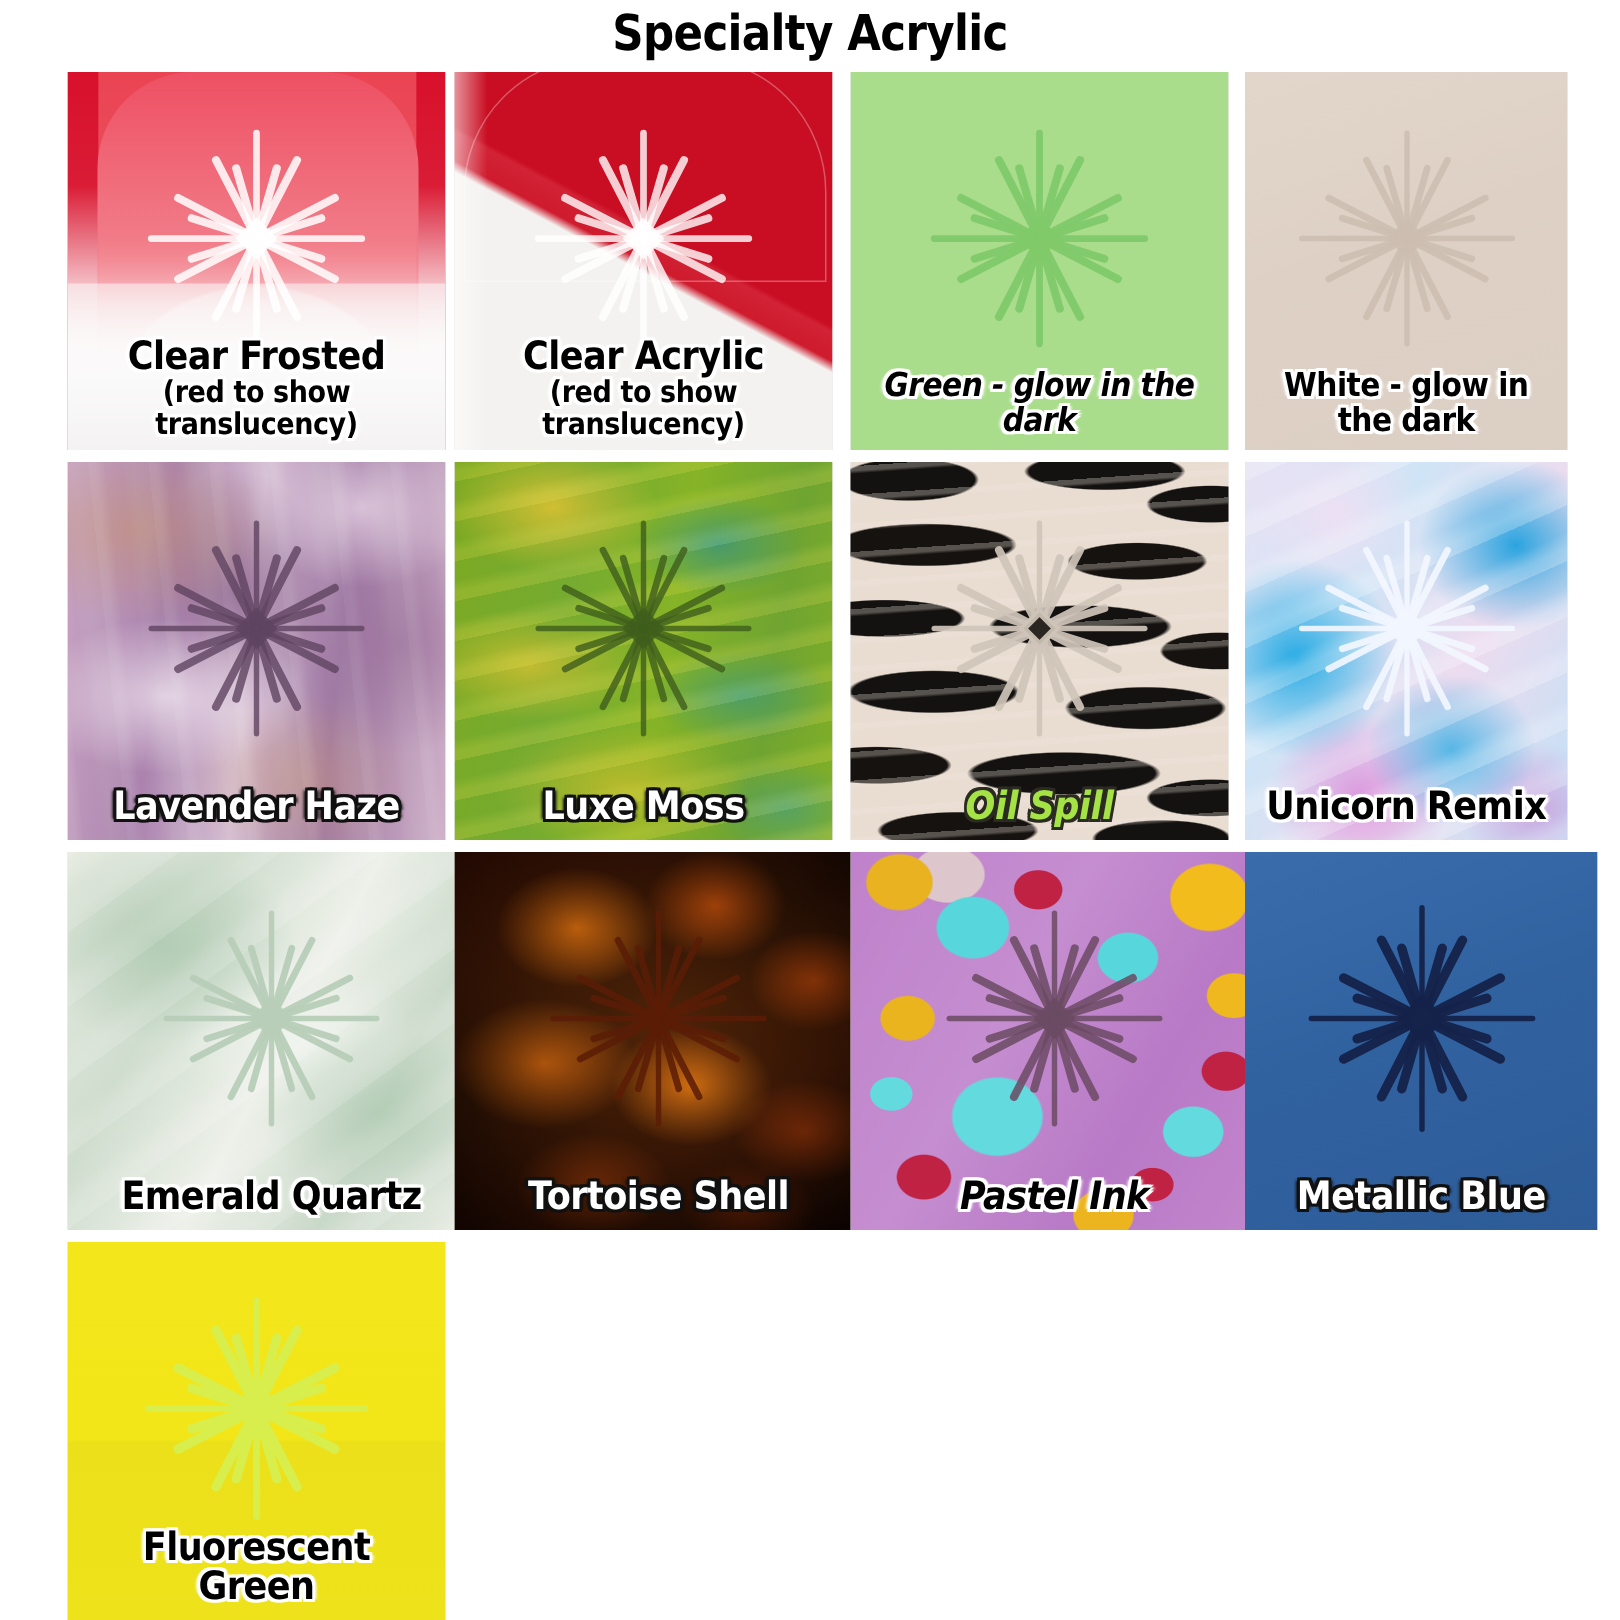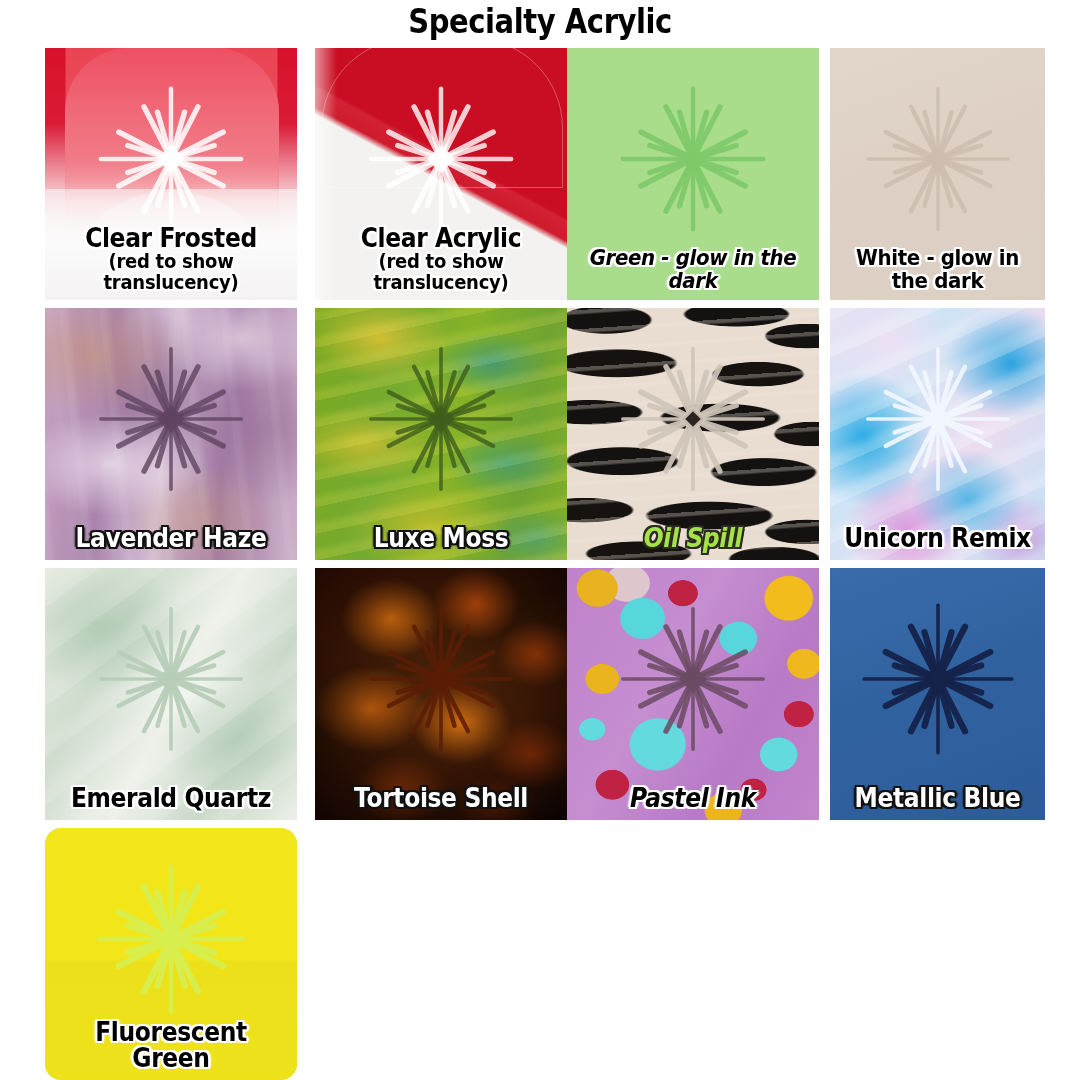--- a/index.html
+++ b/index.html
@@ -37,28 +37,28 @@
 
   .swatch {
     position: absolute;
     width: 252px;
     height: 252px;
     overflow: hidden;
     background: #ddd;
   }
   
   .c0 { left: 18px; }
-  .c1 { left: 288px; }
+  .c1 { left: 276px; }
   .c2 { left: 540px; font-style: italic; }
   .c3 { left: 803px; width: 215px; }
   
   .r0 { top: 2px; }
   .r1 { top: 262px; }
-  .r2 { top: 522px; }
-  .r3 { top: 782px; border-radius: 16px; }
+  .r2 { top: 522px; padding-left: 20px; }
+  .r3 { top: 782px; }
 
   .tex {
     position: absolute;
     inset: 0;
   }
 
   
   .caption {
     position: absolute;
     left: 0;

